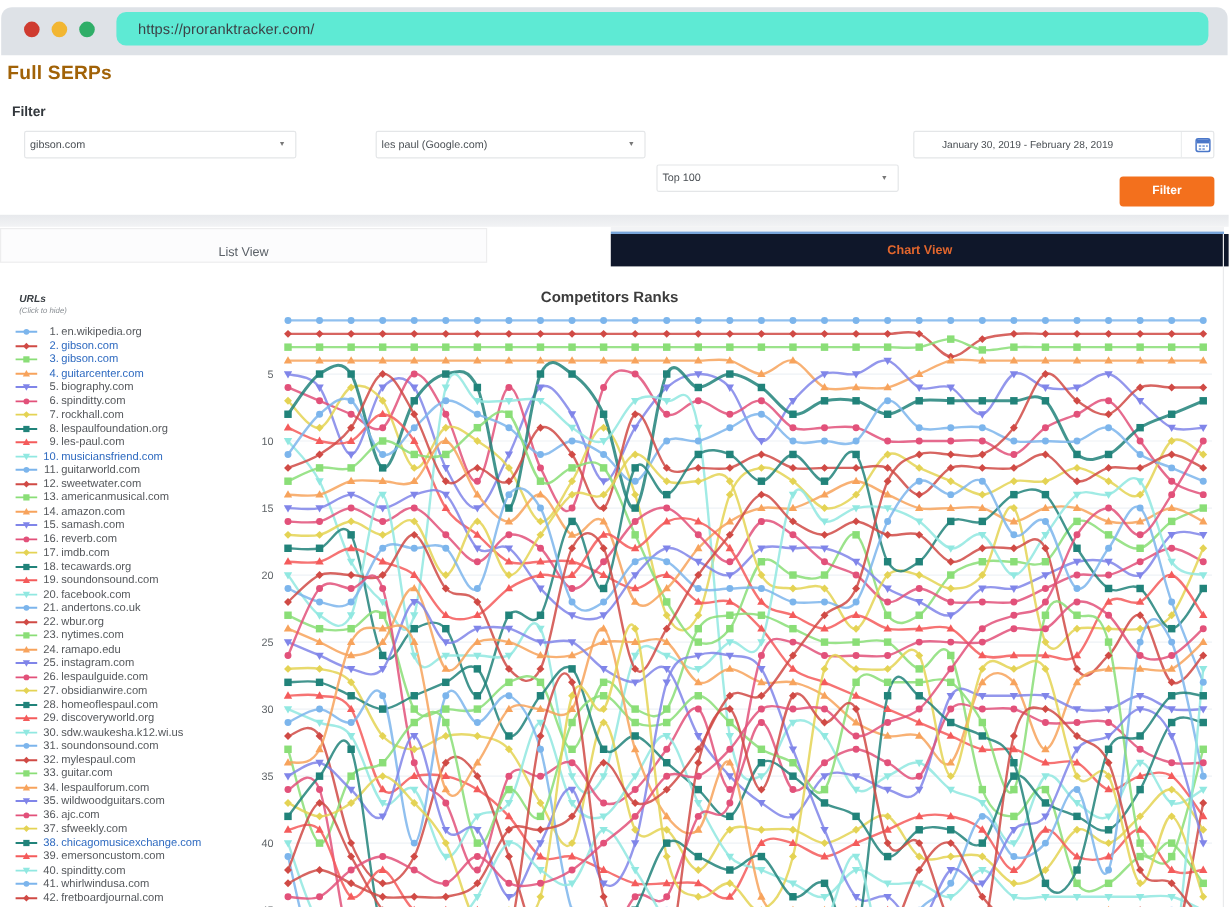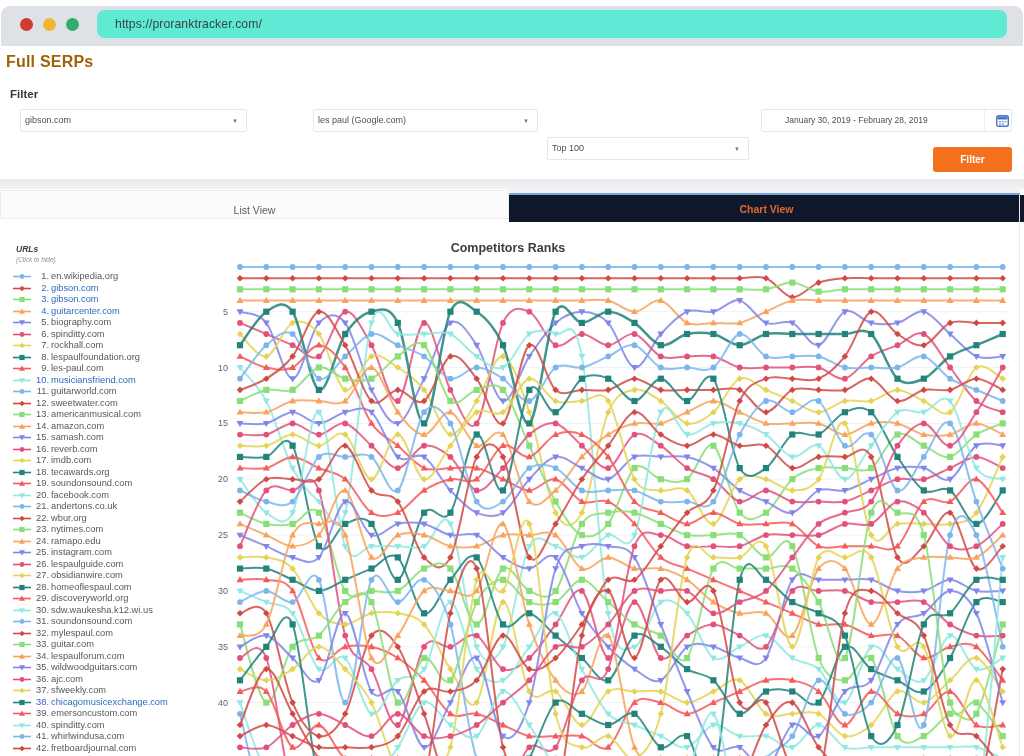--- a/index.html
+++ b/index.html
@@ -25,21 +25,21 @@
 .s3 { left:547px; width:202px;margin-top:28px; }
 .s4 { left:761px; width:251px; font-size:8.5px; padding-left:23px; }
 .calcell { position:absolute; right:0; top:0; width:27px; height:21px; border-left:1px solid #eceeef; text-align:center; }
 .btn { left:933px; top:147px; width:79px; height:25px; background:#f3701d; border-radius:3px;
   color:#fff; font-size:10px; font-weight:bold; text-align:center; line-height:25px; }
 
 .shadow { left:0; top:179px; width:1024px; height:10px; background:linear-gradient(#e7e9ec,#f2f3f5); }
 .tabgrey { left:509px; top:189px; width:511px; height:5px; background:#f2f3f5; }
 .tabblue { left:509px; top:193px; width:511px; height:2px; background:#78a5da; }
 .redge { left:1019px; top:195px; width:1px; height:561px; background:#e9eaec; }
-.tabL { left:0; top:190px; width:509px; height:29px; background:#fcfcfd; border:1px solid #ededee;
+.tabL { left:0; top:190px; width:406px; height:29px; background:#fcfcfd; border:1px solid #ededee;
   text-align:center; font-size:10.5px; color:#5a6067; line-height:38px; }
 .tabR { left:509px; top:195px; width:515px; height:27px; background:#0f172a;
   text-align:center; font-size:10.5px; font-weight:bold; color:#e2662d; line-height:29px; }
 
 .urlst { left:16px; top:244px; font-size:8.5px; font-weight:bold; font-style:italic; color:#3a3f44; }
 .urlsub { left:16px; top:256px; font-size:6.5px; font-style:italic; color:#8a8f94; }
 .legend { left:12px; top:271px; width:210px; }
 .lr { height:11.5px; font-size:9.3px; color:#55585c; white-space:nowrap; }
 .lr svg { margin-right:3px; }
 .num { display:inline-block; width:14px; text-align:right; margin-right:2px; }

